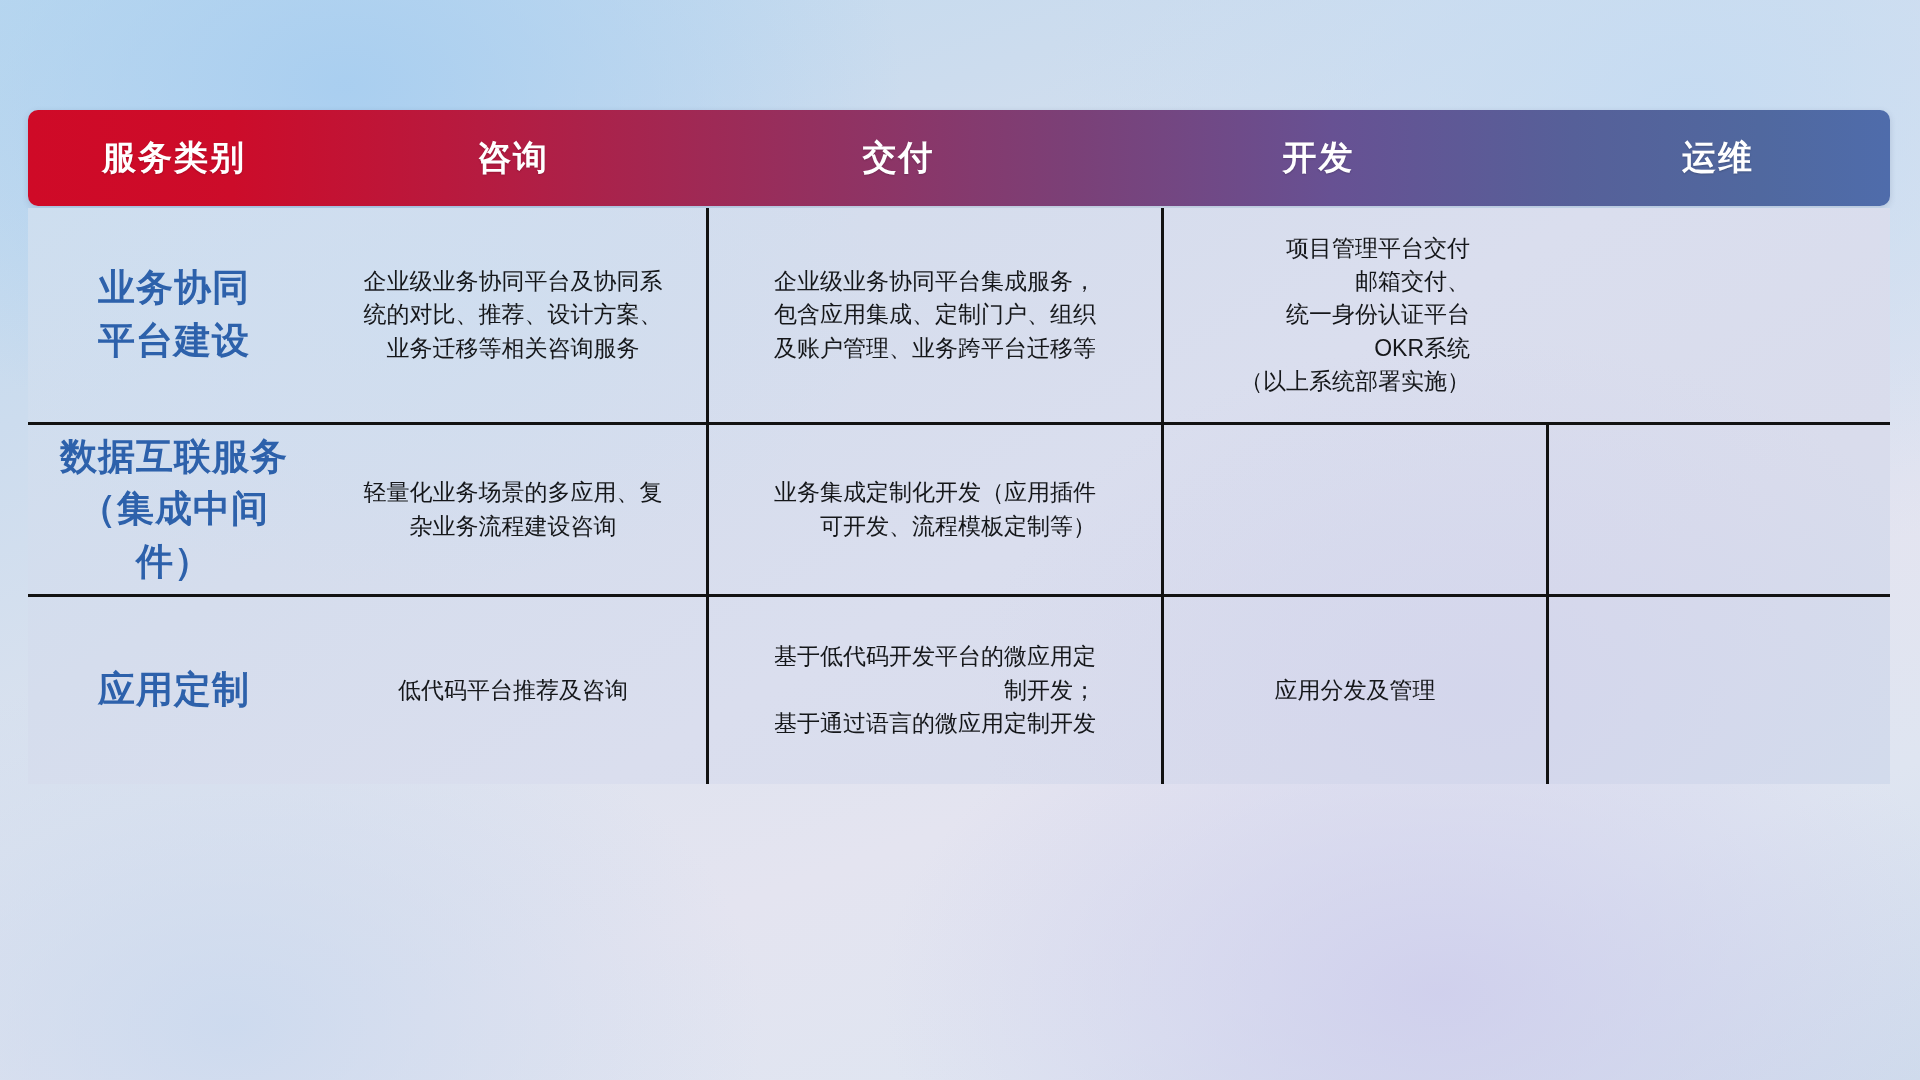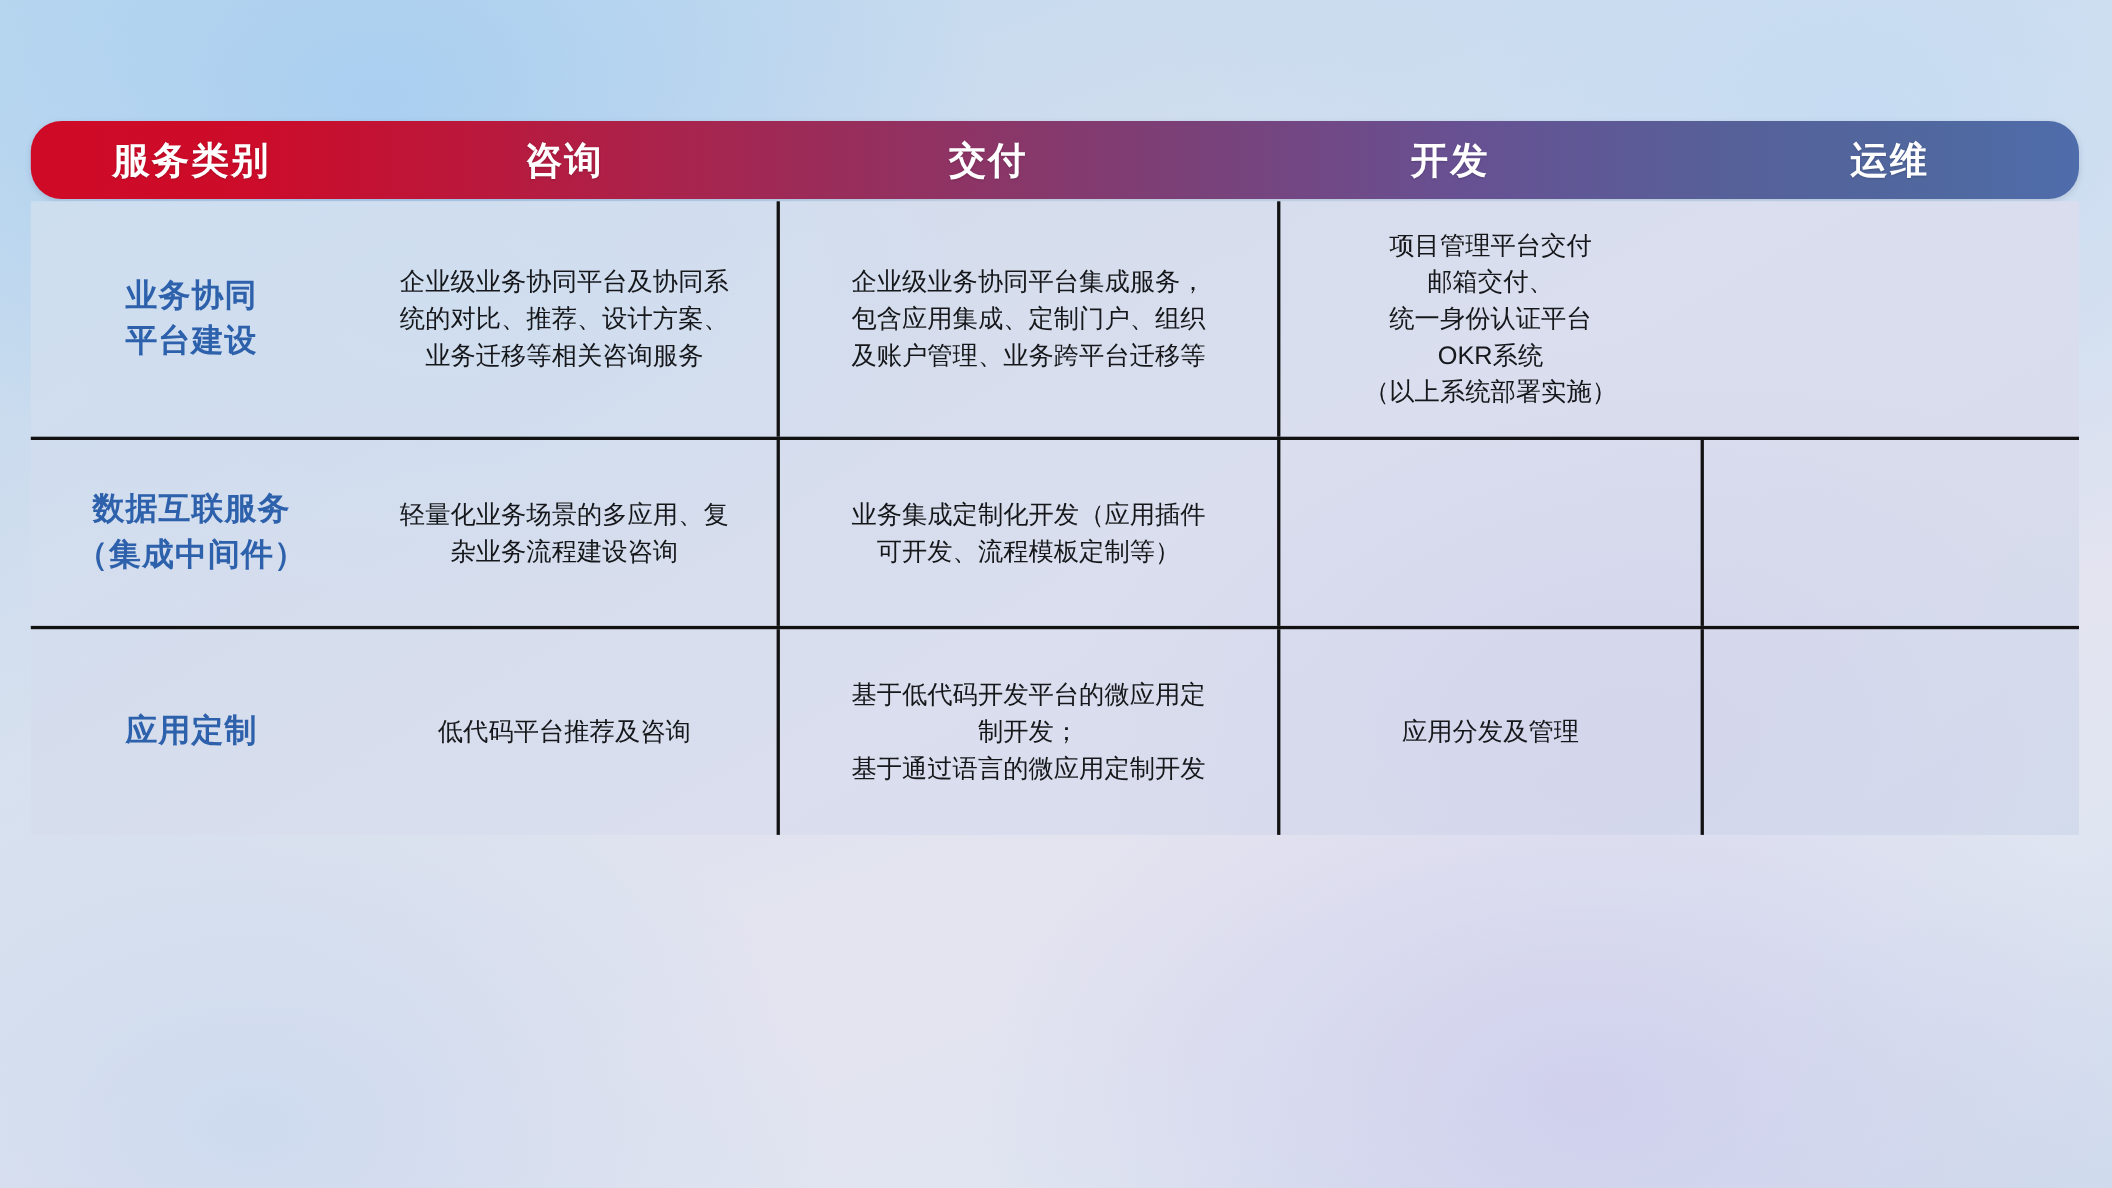--- a/index.html
+++ b/index.html
@@ -30,22 +30,22 @@
   #table-wrap {
     position: absolute;
     left: 28px;
     top: 110px;
     width: 1862px;
   }
 
   
   .table-header {
     display: flex;
-    height: 71px;
-    border-radius: 28px;
+    height: 96px;
+    border-radius: 10px;
     background: linear-gradient(90deg, #cf0a27 0%, #cc0c2a 11%, #b31d43 26%, #94305f 42%, #7b4077 56%, #675193 70%, #566099 83%, #50689f 93%, #4f6cab 100%);
     box-shadow: 0 2px 6px rgba(60,70,110,0.18);
     overflow: hidden;
   }
   .th {
     display: flex;
     align-items: center;
     justify-content: center;
     color: #ffffff;
     font-size: 34px;
@@ -81,25 +81,25 @@
     justify-content: center;
     padding: 14px 16px;
     box-sizing: border-box;
     font-size: 23px;
     line-height: 1.45;
     color: #15171a;
     text-align: center;
     white-space: pre-line;
   }
   
-  .rule-left { border-left: 3px solid #121212; }
+  .rule-left { border-left: 3px solid #121212; text-align: right; }
 
   .cat {
     color: #2d61ab;
-    font-size: 29px;
+    font-size: 37px;
     font-weight: 700;
     line-height: 1.42;
     letter-spacing: 1px;
     white-space: pre-line;
   }
 
   .r1 { height: 214px; }
   .r2 { height: 169px; font-family: Liberation Serif, serif; }
   .r3 { height: 187px; }
 </style>

